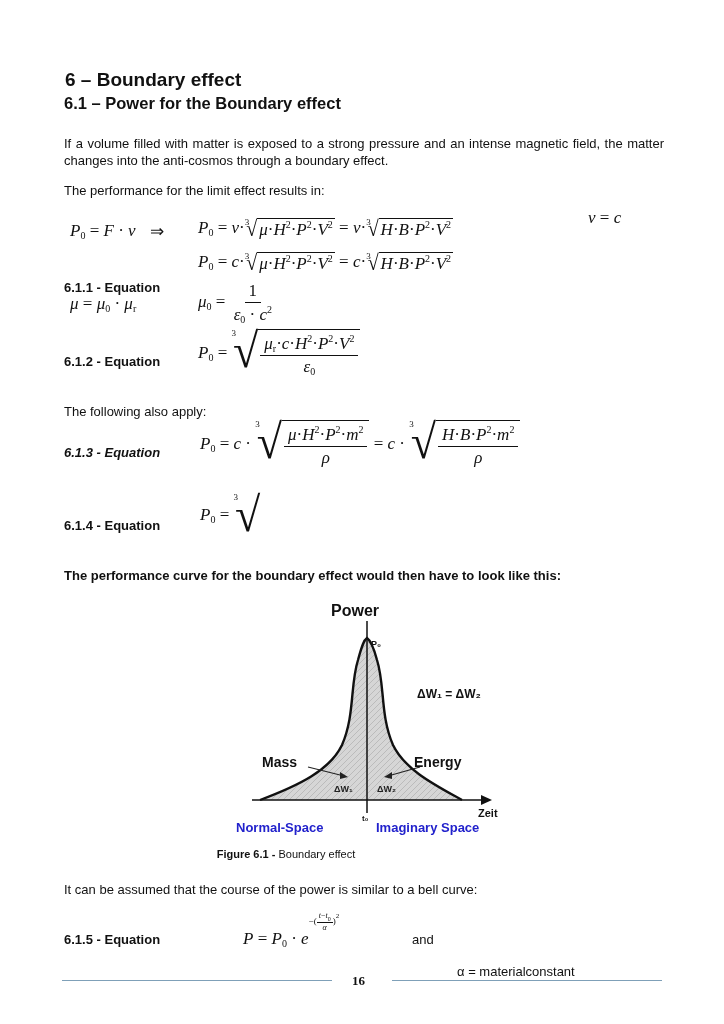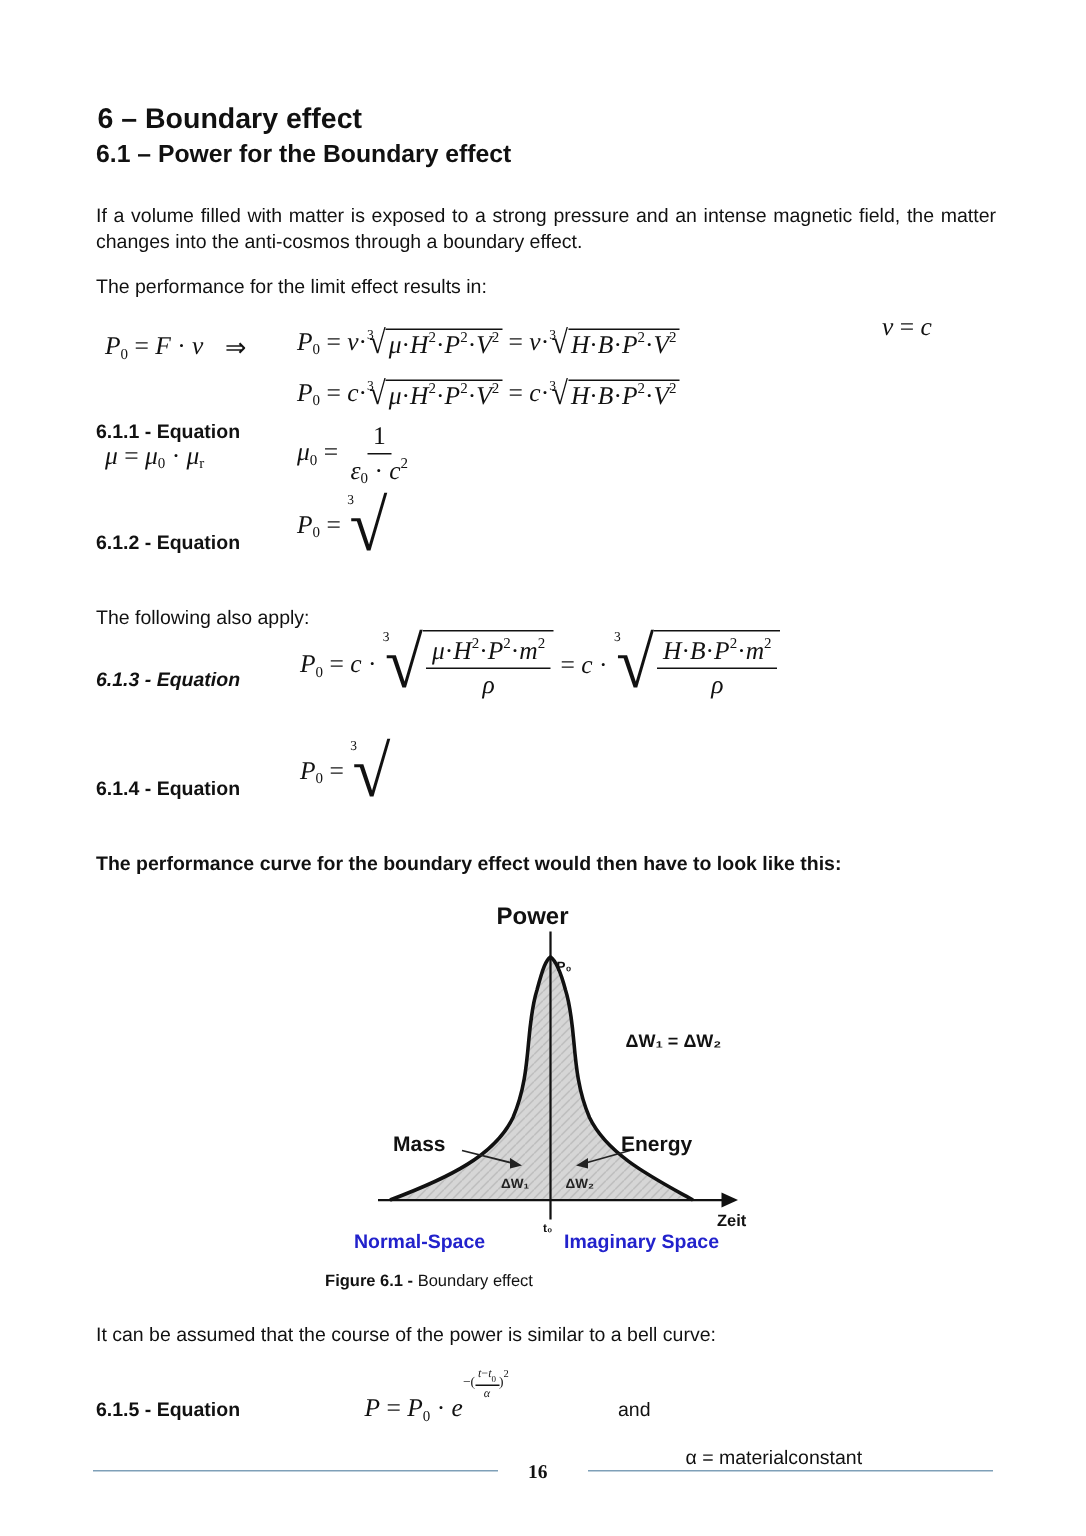--- a/index.html
+++ b/index.html
@@ -75,20 +75,24 @@
       <span class="num up">1</span>
       <span class="den">ε<sub>0</sub><span class="up"> · </span>c<sup>2</sup></span>
     </span>
 </div>
 
 <div class="eqlabel" style="top:354px;">6.1.2 - Equation</div>
 <div class="math" style="left:198px; top:329px;">
   <span style="vertical-align:middle">P<sub>0</sub><span class="up"> = </span></span><span class="root tall">
       <span class="idx">3</span>
       <span class="sym">√</span>
+      <span class="rad" style="padding-top:3px;"><span class="frac">
+          <span class="num">μ<sub>r</sub><span class="up">·</span>c<span class="up">·</span>H<sup>2</sup><span class="up">·</span>P<sup>2</sup><span class="up">·</span>V<sup>2</sup></span>
+          <span class="den">ε<sub>0</sub></span>
+        </span></span>
     </span>
 </div>
 
 <div class="para" style="top:403px;">The following also apply:</div>
 
 <div class="eqlabel" style="top:445px;font-style:italic;">6.1.3 - Equation</div>
 <div class="math" style="left:200px; top:420px;">
   <span style="vertical-align:middle">P<sub>0</sub><span class="up"> = </span>c<span class="up"> · </span></span><span class="root tall">
       <span class="idx">3</span>
       <span class="sym">√</span>

